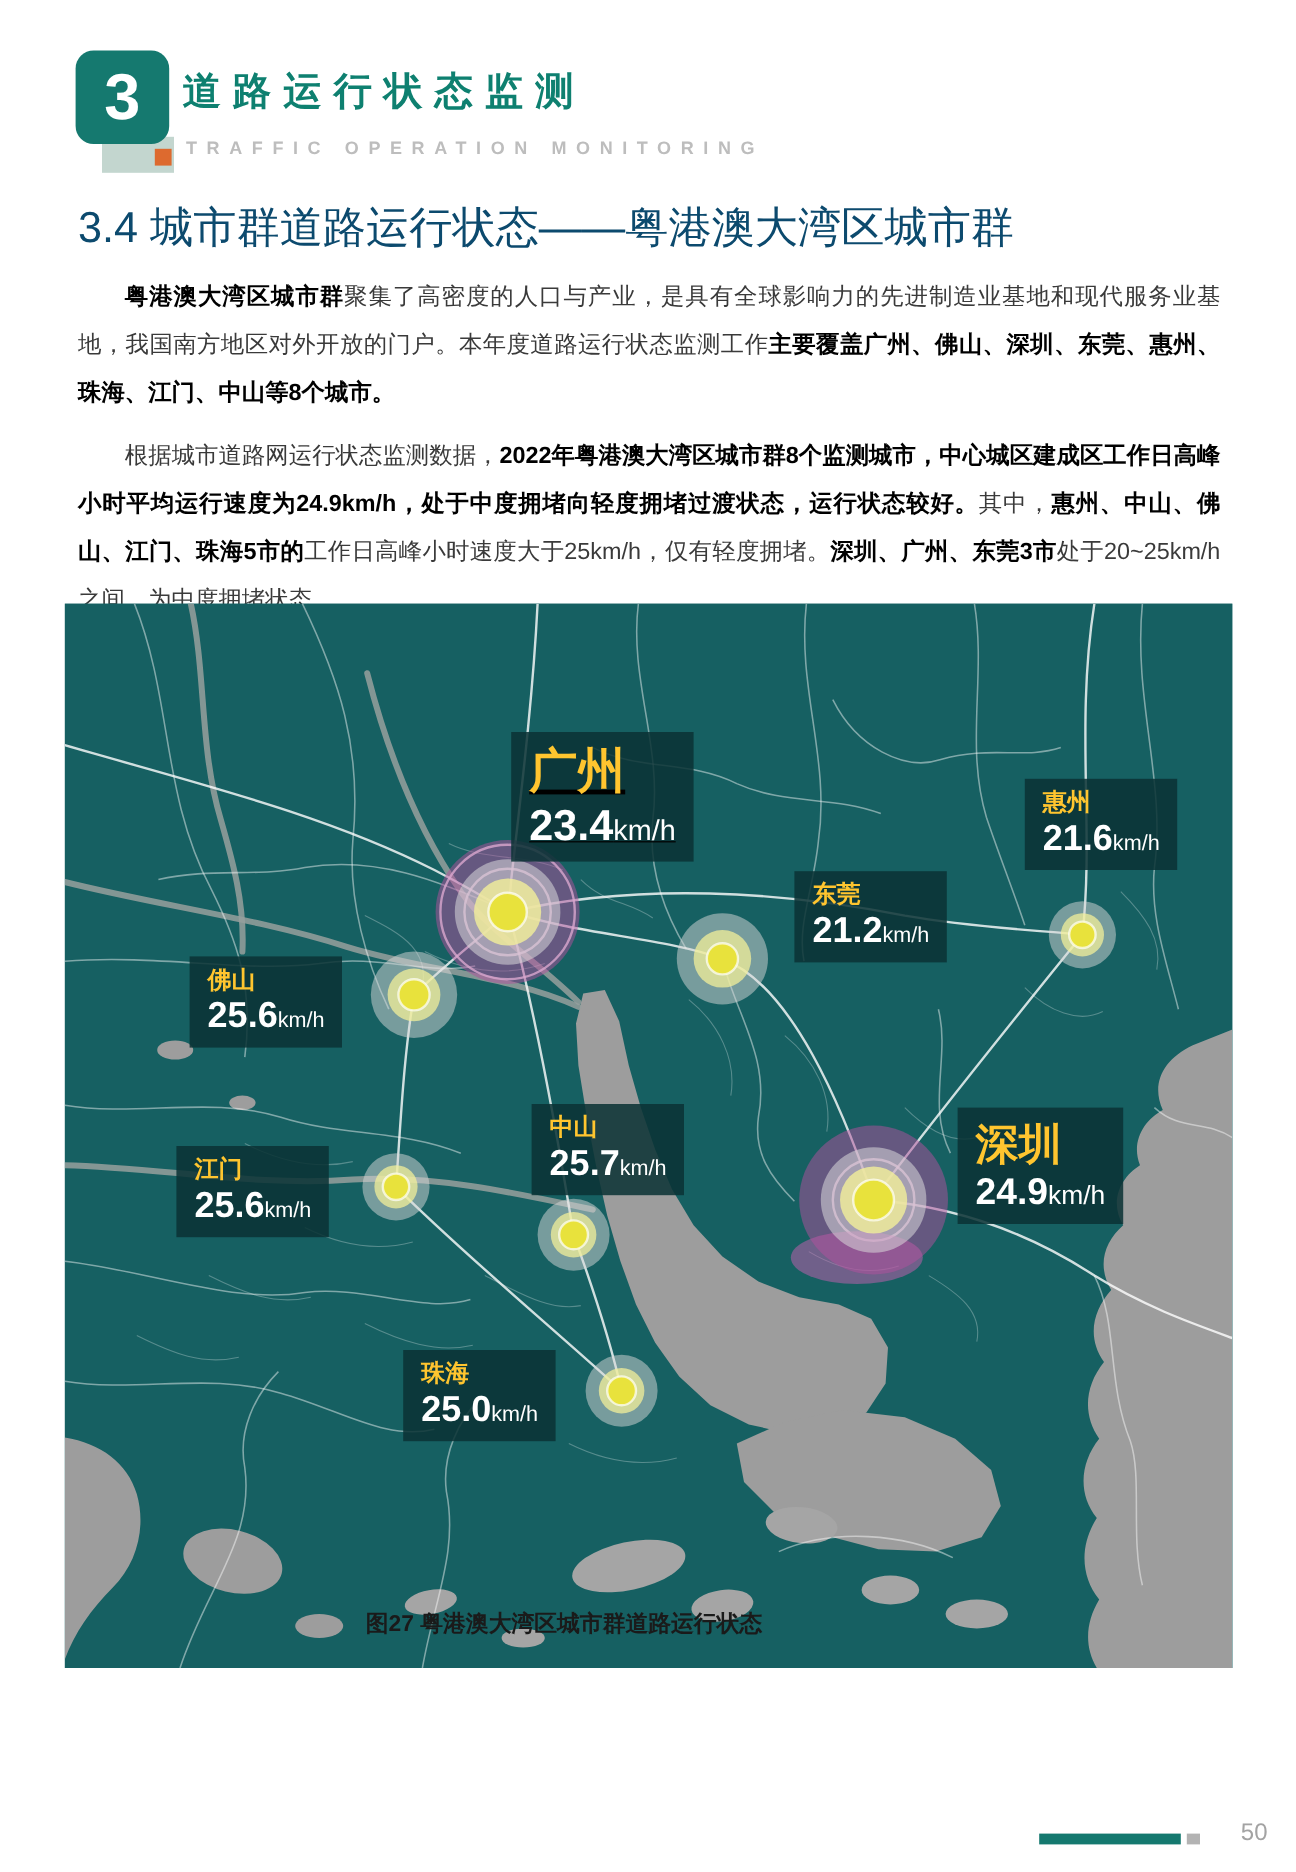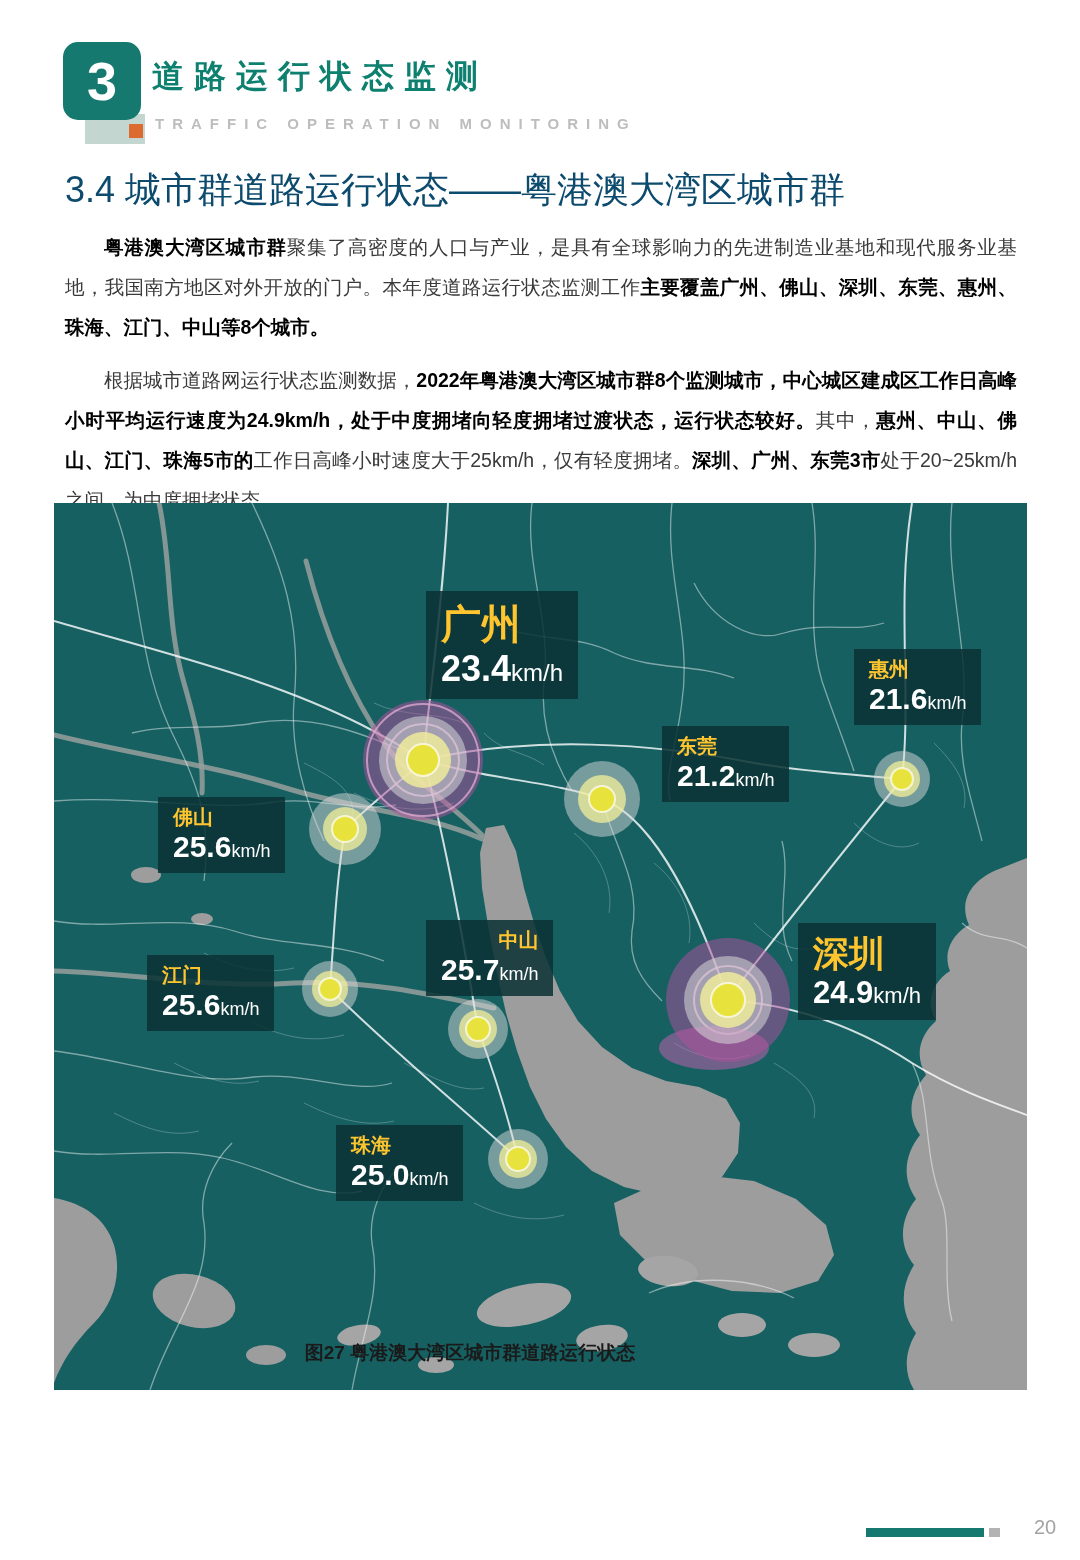--- a/index.html
+++ b/index.html
@@ -200,37 +200,37 @@
           <circle cx="276" cy="486" r="11" fill="#e8e23c" stroke="#ffffff" stroke-opacity="0.7" stroke-width="2"></circle>
         </g>
         <g>
           <circle cx="464" cy="656" r="30" fill="#d8d8d8" opacity="0.5"></circle>
           <circle cx="464" cy="656" r="19" fill="#f2ef9a" opacity="0.75"></circle>
           <circle cx="464" cy="656" r="12" fill="#e8e23c" stroke="#ffffff" stroke-opacity="0.7" stroke-width="2"></circle>
         </g>
       </g>
     </svg>
 
-    <div class="city-label xl" style="left:372px; top:88px;">
+    <div class="city-label xl" style="left:372px; top:107px;text-decoration:underline;">
       <div class="city-name">广州</div>
       <div class="city-speed"><span class="speed">23.4</span><span class="unit">km/h</span></div>
     </div>
     <div class="city-label" style="left:800px; top:146px;">
       <div class="city-name">惠州</div>
       <div class="city-speed"><span class="speed">21.6</span><span class="unit">km/h</span></div>
     </div>
     <div class="city-label" style="left:608px; top:223px;">
       <div class="city-name">东莞</div>
       <div class="city-speed"><span class="speed">21.2</span><span class="unit">km/h</span></div>
     </div>
     <div class="city-label" style="left:104px; top:294px;">
       <div class="city-name">佛山</div>
       <div class="city-speed"><span class="speed">25.6</span><span class="unit">km/h</span></div>
     </div>
-    <div class="city-label" style="left:372px; top:417px;text-align:right;">
+    <div class="city-label" style="left:389px; top:417px;">
       <div class="city-name">中山</div>
       <div class="city-speed"><span class="speed">25.7</span><span class="unit">km/h</span></div>
     </div>
     <div class="city-label lg" style="left:744px; top:420px;">
       <div class="city-name">深圳</div>
       <div class="city-speed"><span class="speed">24.9</span><span class="unit">km/h</span></div>
     </div>
     <div class="city-label" style="left:93px; top:452px;">
       <div class="city-name">江门</div>
       <div class="city-speed"><span class="speed">25.6</span><span class="unit">km/h</span></div>
@@ -238,15 +238,15 @@
     <div class="city-label" style="left:282px; top:622px;">
       <div class="city-name">珠海</div>
       <div class="city-speed"><span class="speed">25.0</span><span class="unit">km/h</span></div>
     </div>
   </div>
 
   <div class="map-caption">图27 粤港澳大湾区城市群道路运行状态</div>
 
   <div class="footer-bar"></div>
   <div class="footer-square"></div>
-  <div class="page-number">20</div>
+  <div class="page-number">50</div>
 
 </div>
 
 </body></html>

